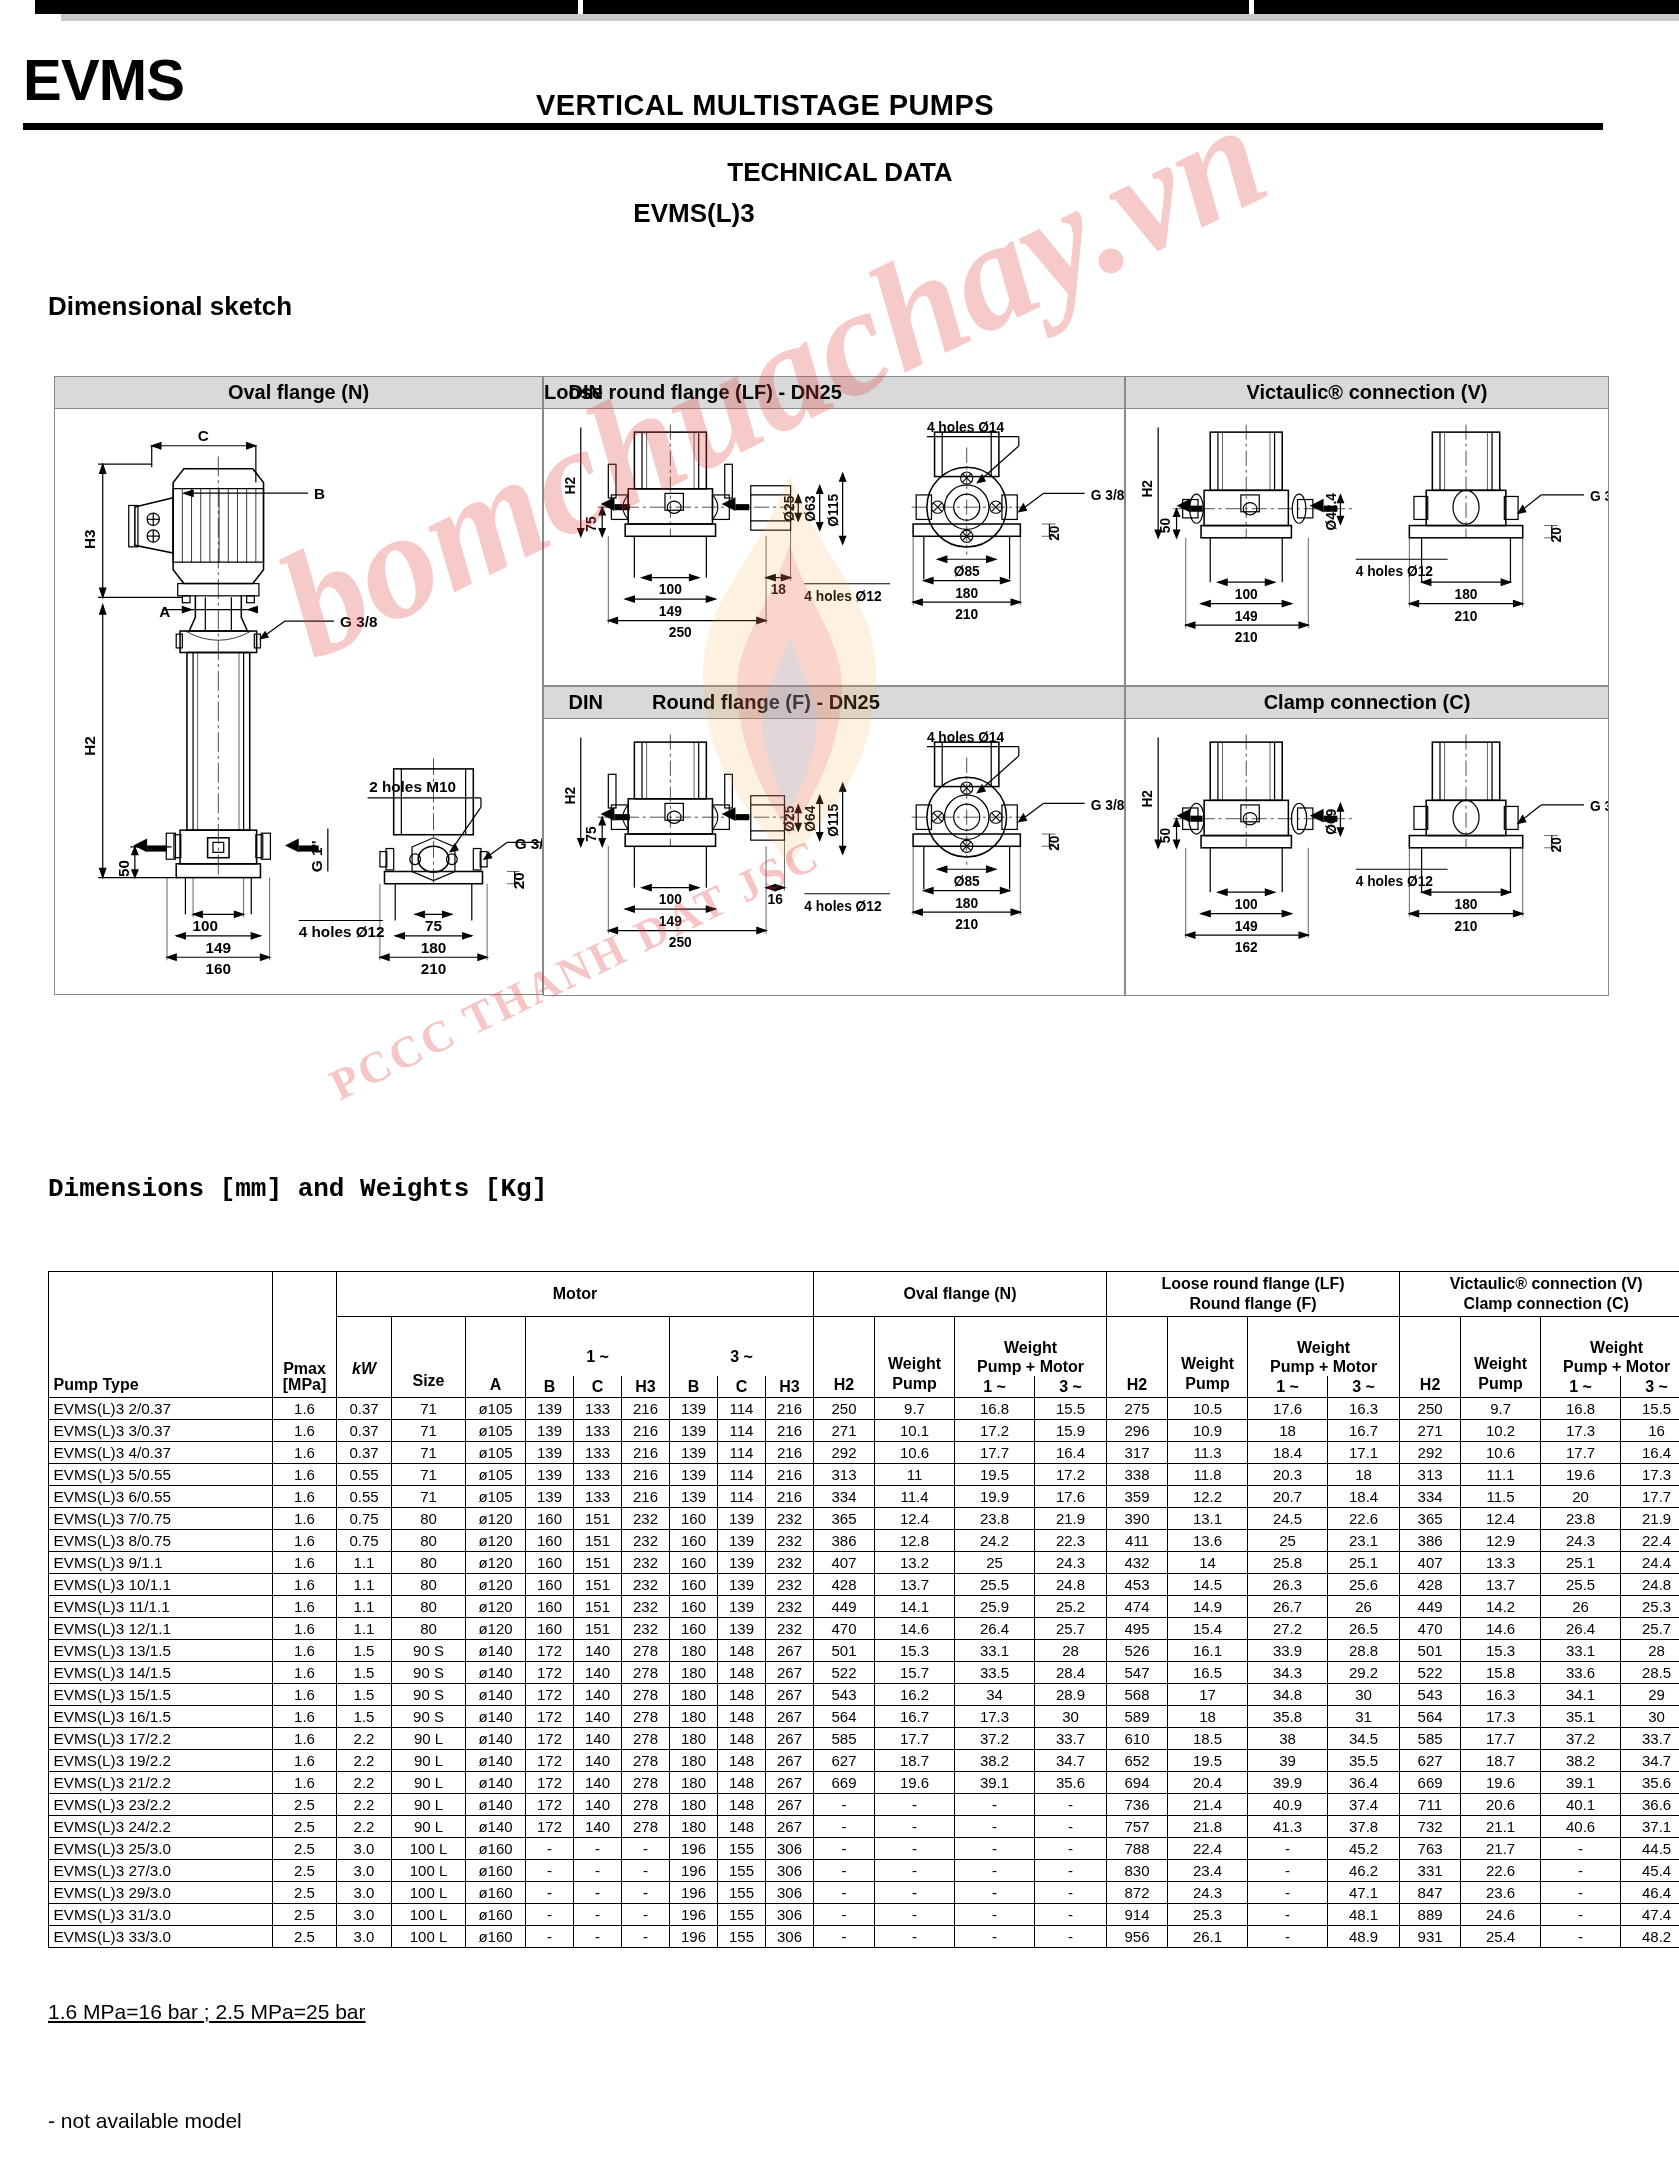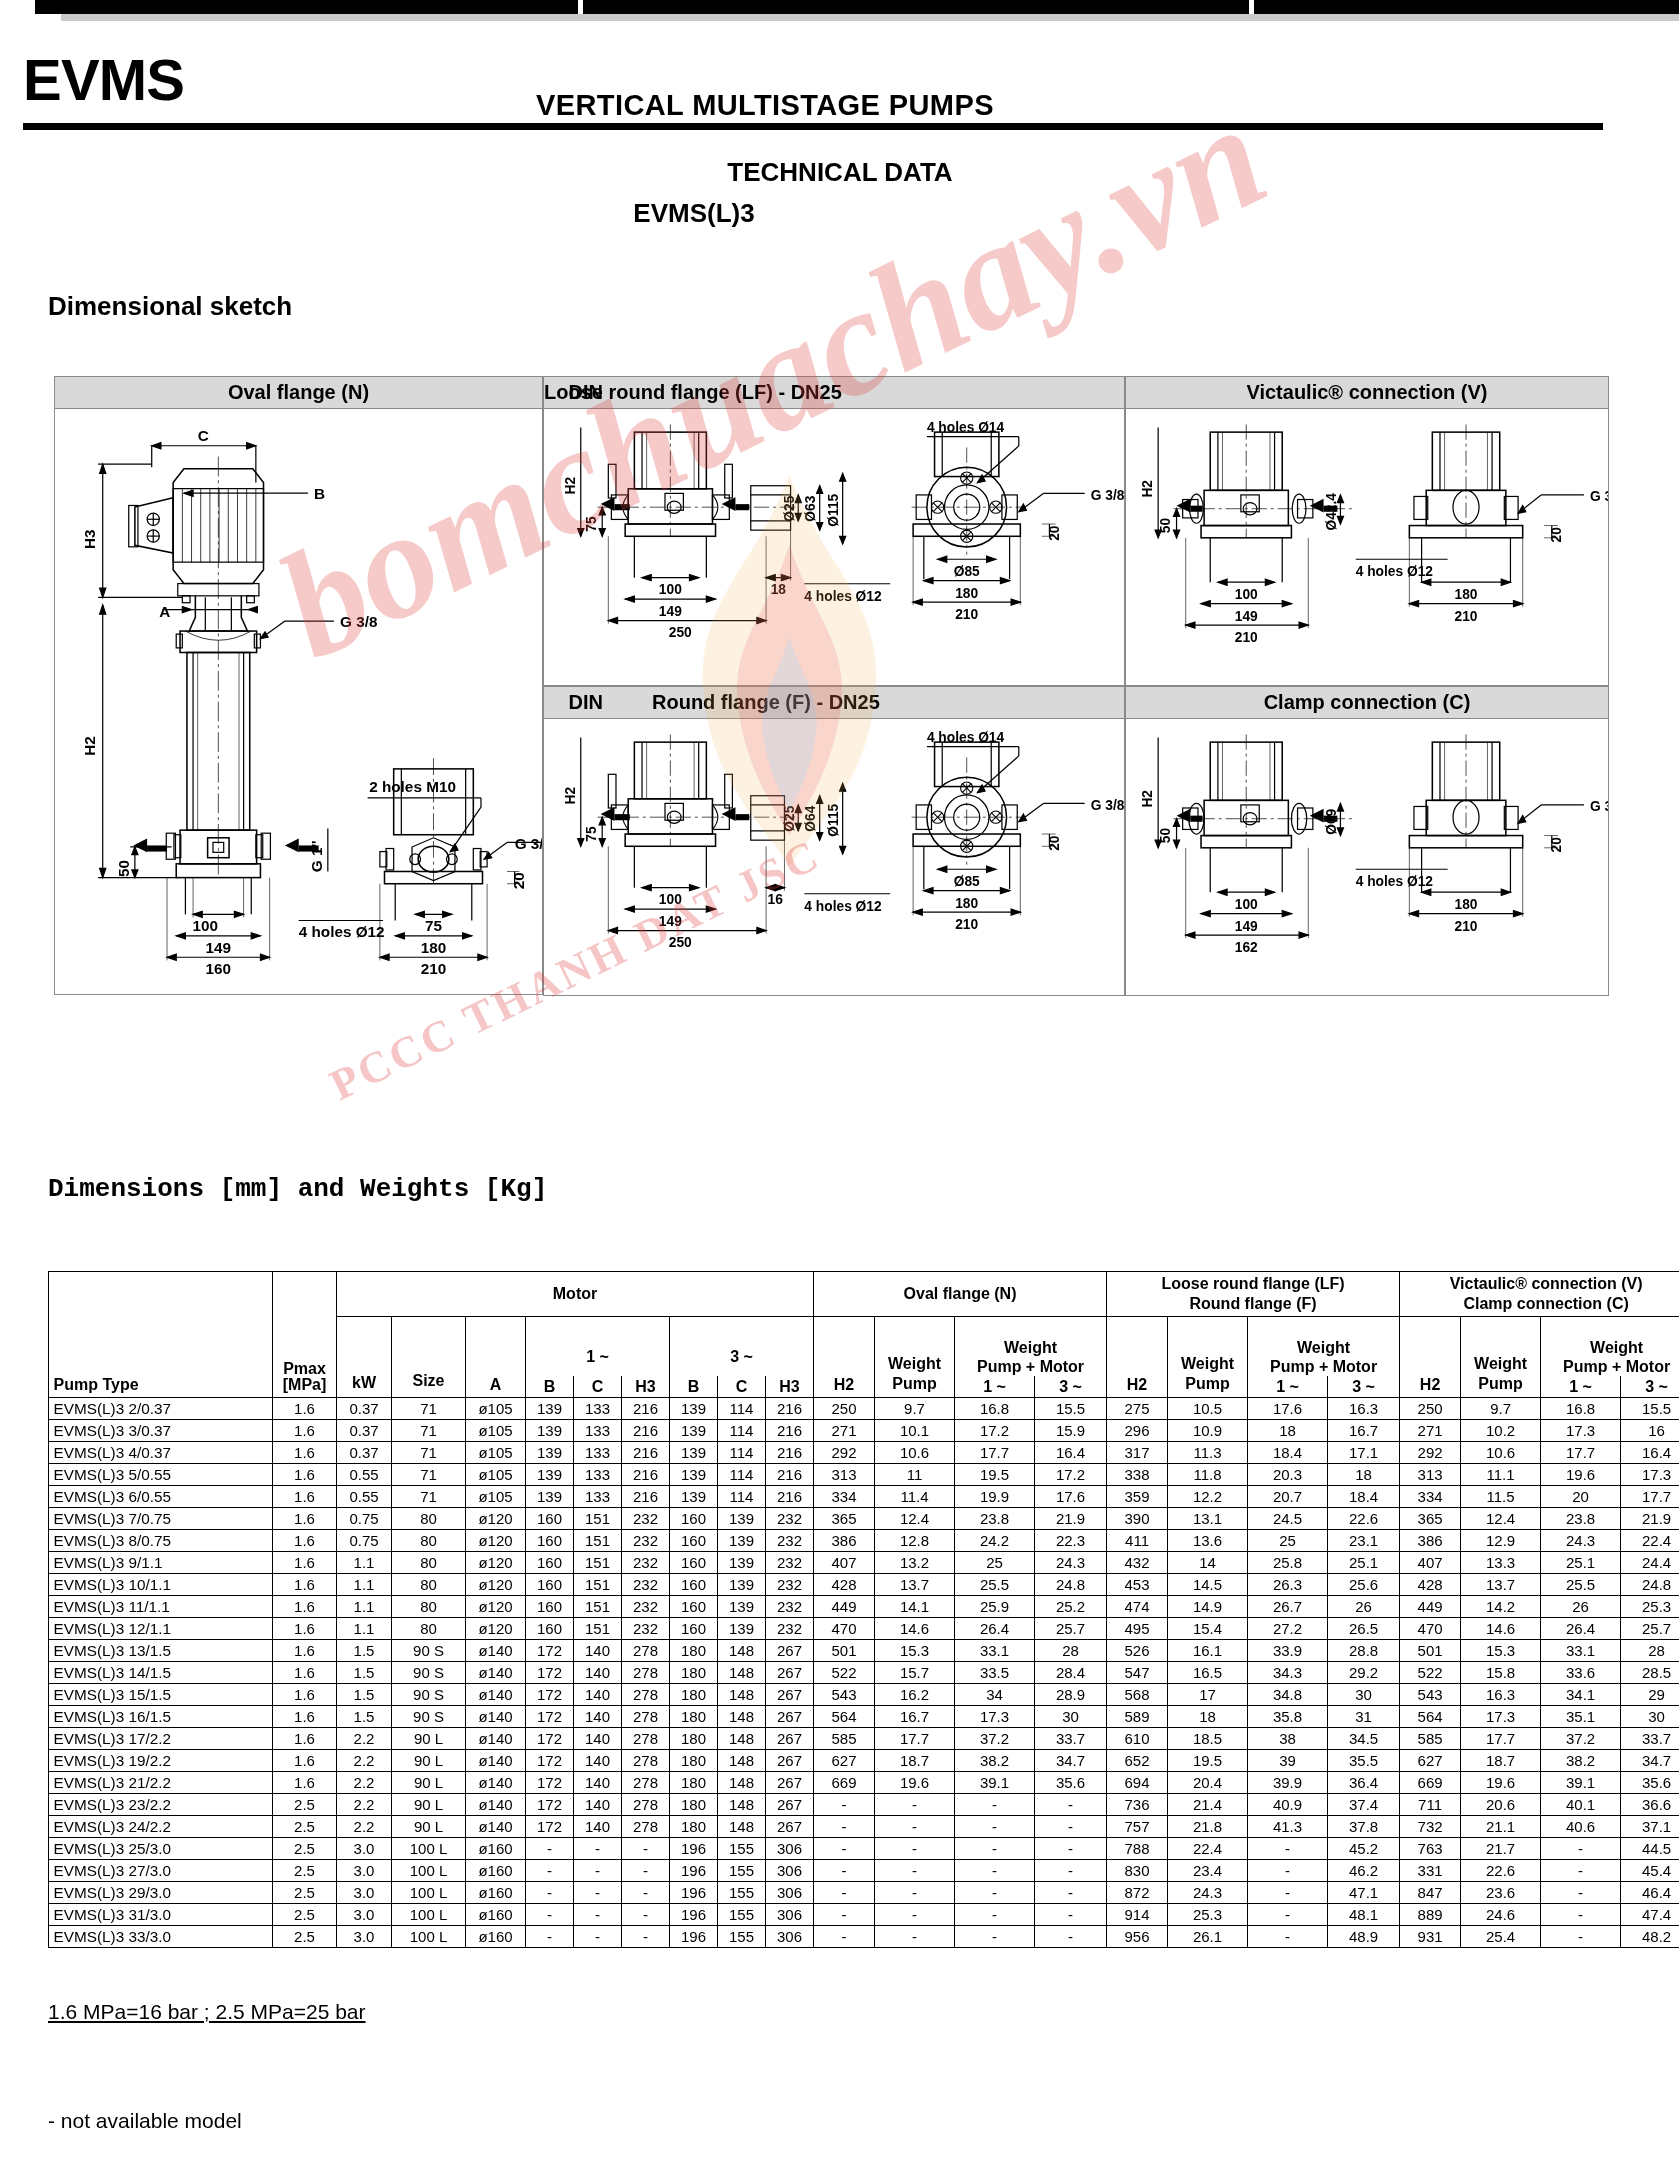--- a/index.html
+++ b/index.html
@@ -837,21 +837,21 @@
         <span>Oval flange (N)</span>
       </th>
       <th colspan="4" class="nb-t nb-l" style="height:44px;vertical-align:middle;line-height:1.25;">
         <span>Loose round flange (LF)</span><br><span>Round flange (F)</span>
       </th>
       <th colspan="4" class="nb-t nb-l nb-r" style="height:44px;vertical-align:middle;line-height:1.25;">
         <span>Victaulic® connection (V)</span><br><span>Clamp connection (C)</span>
       </th>
     </tr>
     <tr>
-      <th rowspan="3" class="nb-l" style="vertical-align:bottom;padding-bottom:6px;"><span>kW</span></th>
+      <th rowspan="3" class="nb-l" style="vertical-align:bottom;padding-bottom:20px;font-style:italic;"><span>kW</span></th>
       <th rowspan="3" style="vertical-align:bottom;padding-bottom:8px;"><span>Size</span></th>
       <th rowspan="3" style="vertical-align:bottom;padding-bottom:4.6px;"><span>A</span></th>
       <th colspan="3" style="border-bottom:none;"></th>
       <th colspan="3" style="border-bottom:none;"></th>
       <th rowspan="3" class="nb-l" style="vertical-align:bottom;padding-bottom:4.6px;"><span>H2</span></th>
       <th rowspan="3" style="vertical-align:bottom;padding-bottom:4.6px;line-height:1.2;"><span>Weight</span><br><span>Pump</span></th>
       <th colspan="2" style="border-bottom:none;"></th>
       <th rowspan="3" class="nb-l" style="vertical-align:bottom;padding-bottom:4.6px;"><span>H2</span></th>
       <th rowspan="3" style="vertical-align:bottom;padding-bottom:4.6px;line-height:1.2;"><span>Weight</span><br><span>Pump</span></th>
       <th colspan="2" style="border-bottom:none;"></th>

